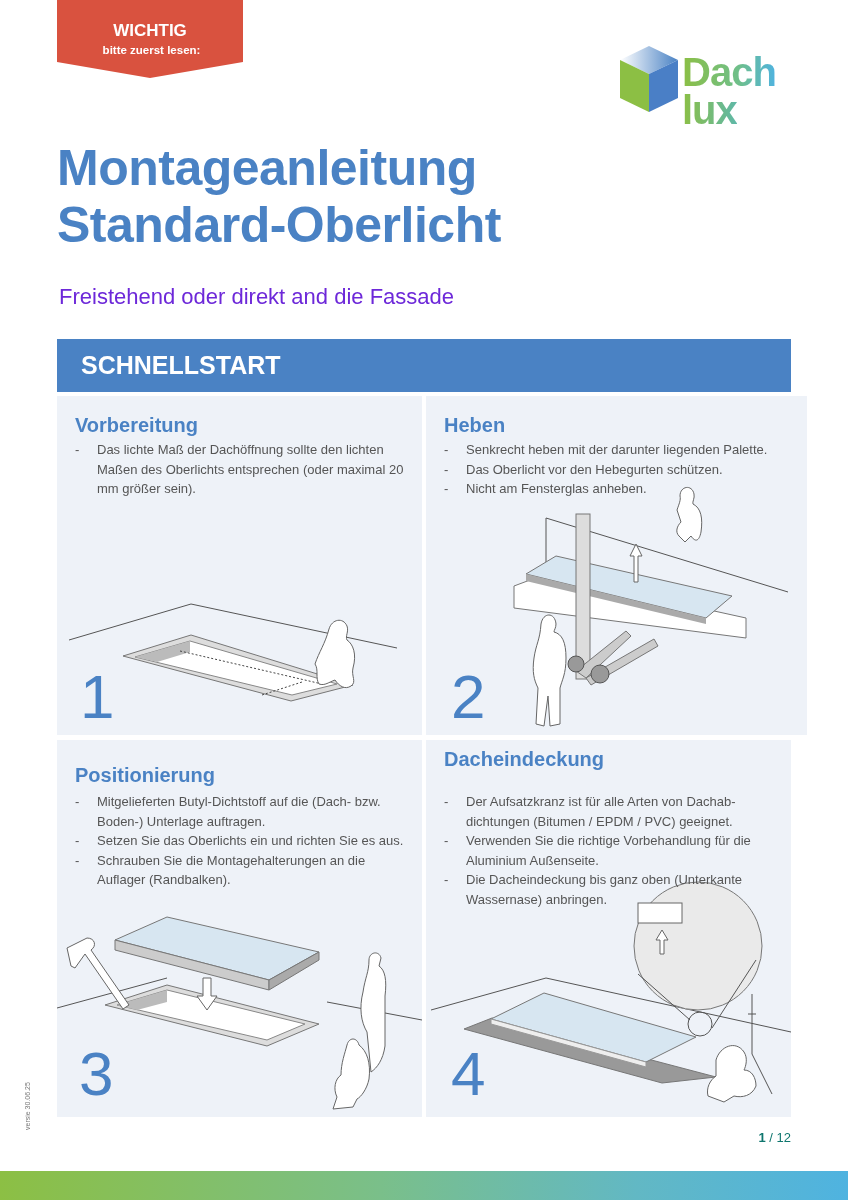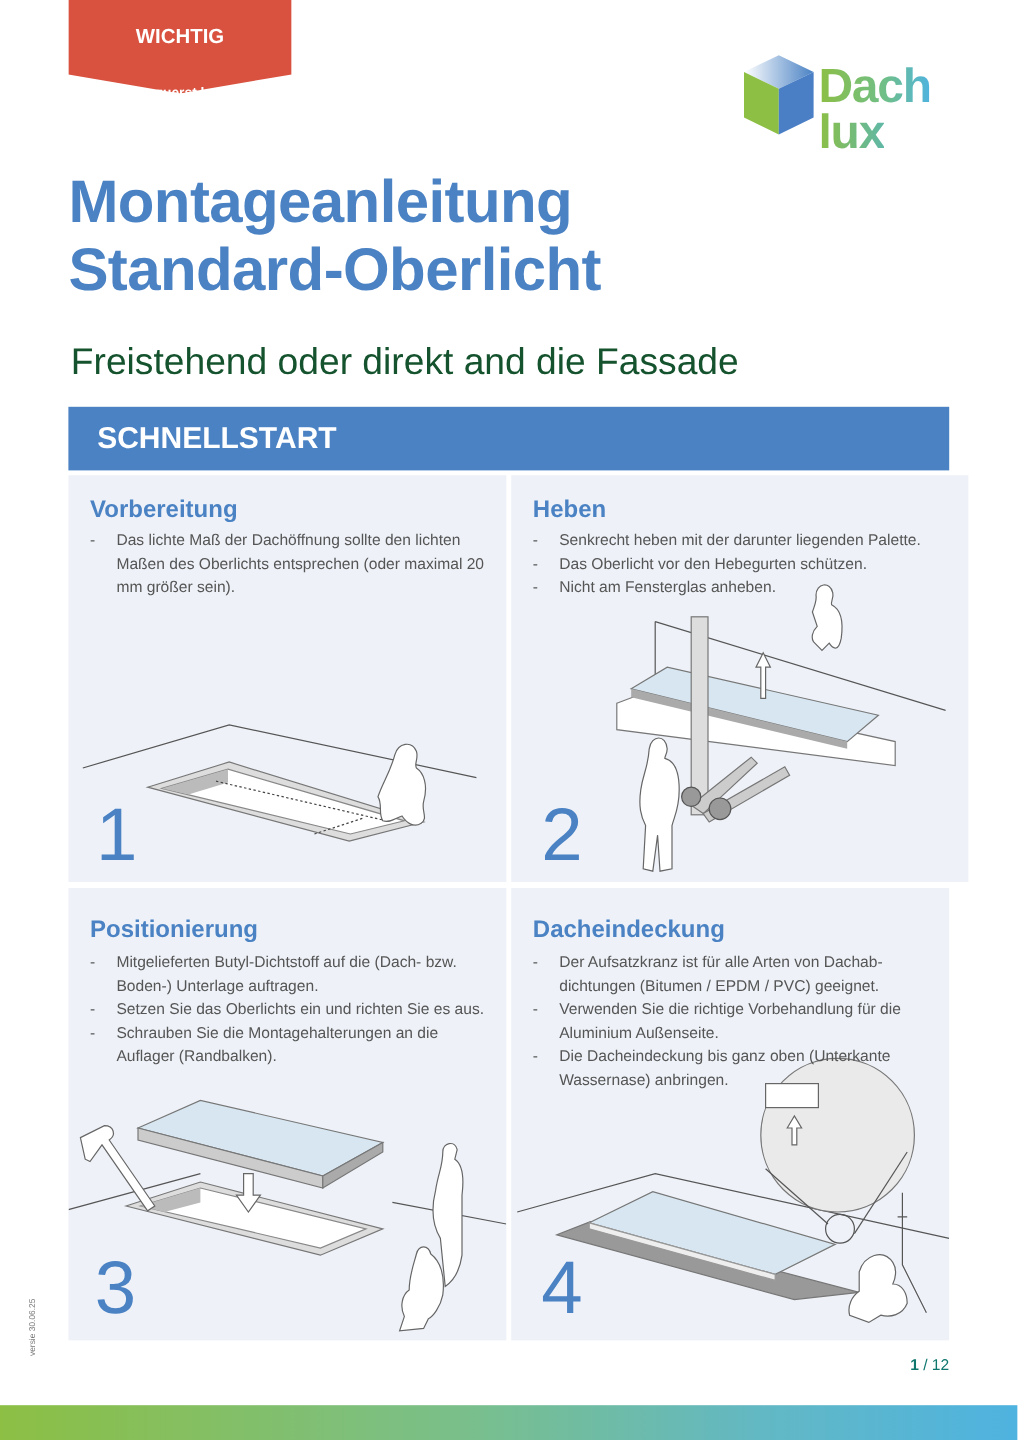--- a/index.html
+++ b/index.html
@@ -1,26 +1,26 @@
 <!DOCTYPE html>
 <html><head>
 <meta charset="utf-8">
 <style>
   html, body { margin:0; padding:0; }
   body { width:848px; height:1200px; position:relative; background:#ffffff; overflow:hidden; font-family:"Liberation Sans", sans-serif; }
   .badge { position:absolute; left:57px; top:0; width:186px; height:78px; }
   .badge svg { position:absolute; left:0; top:0; }
   .badge .t1 { position:absolute; left:0; width:186px; top:21px; text-align:center; color:#fff; font-weight:bold; font-size:17px; }
-  .badge .t2 { position:absolute; left:0; width:189px; top:44px; text-align:center; color:#fff; font-weight:bold; font-size:11.5px;margin-top:28px; }
+  .badge .t2 { position:absolute; left:0; width:189px; top:44px; text-align:center; color:#fff; font-weight:bold; font-size:11.5px; }
   .logo { position:absolute; left:618px; top:42px; width:180px; height:95px; }
   .logo .word1, .logo .word2 { position:absolute; font-weight:bold; font-size:40px; letter-spacing:-1px; line-height:40px; }
   .logo .word1 { left:64px; top:10px; background:linear-gradient(90deg,#8cbf44,#6fbf8a 60%,#4fb3e0); -webkit-background-clip:text; background-clip:text; color:transparent; }
   .logo .word2 { left:64px; top:48px; background:linear-gradient(90deg,#8cbf44,#5fb8a8); -webkit-background-clip:text; background-clip:text; color:transparent; }
   .title { position:absolute; left:57px; top:140px; color:#4a82c4; font-weight:bold; font-size:50px; line-height:57px; letter-spacing:-0.5px; }
-  .subtitle { position:absolute; left:59px; top:284px; color:#14532d; font-size:31px; }
+  .subtitle { position:absolute; left:59px; top:284px; color:#6d28d9; font-size:22px; }
   .banner { position:absolute; left:57px; top:339px; width:734px; height:53px; background:#4a82c4; }
   .banner span { position:absolute; left:24px; top:12px; color:#fff; font-weight:bold; font-size:25px; }
   .panel { position:absolute; background:#eef2f8; overflow:hidden; }
   .panel h2 { position:absolute; left:18px; margin:0; color:#4a82c4; font-weight:bold; font-size:20px; }
   .panel ul { position:absolute; left:18px; margin:0; padding:0; list-style:none; color:#555; font-size:13px; line-height:19.6px; }
   .panel li { position:relative; padding-left:22px; }
   .panel li::before { content:"-"; position:absolute; left:0; top:0; }
   .panel .num { position:absolute; color:#4a82c4; font-size:62px; line-height:62px; }
   .panel svg.ill { position:absolute; left:0; top:0; }
   .version { position:absolute; left:24px; top:1130px; transform:rotate(-90deg); transform-origin:left top; font-size:7px; color:#777; white-space:nowrap; }
@@ -139,21 +139,21 @@
     <polygon points="65,279 220,322 220,327 65,284" fill="#eee" stroke="#999"></polygon>
     <circle cx="272" cy="206" r="64" fill="#eaeaea" stroke="#777" stroke-width="1"></circle>
     <rect x="212" y="163" width="44" height="20" fill="#fff" stroke="#666"></rect>
     <polygon points="230,200 236,190 242,200 238,200 238,214 234,214 234,200" fill="#fff" stroke="#666"></polygon>
     <circle cx="274" cy="284" r="12" fill="none" stroke="#555"></circle>
     <line x1="212" y1="234" x2="264" y2="280" stroke="#555"></line>
     <line x1="330" y1="220" x2="286" y2="288" stroke="#555"></line>
     <path d="M290,320 c4,-14 20,-20 28,-8 c4,6 2,14 0,18 c8,0 12,8 12,16 c-4,10 -14,12 -22,10 l-10,6 l-16,-6 c-2,-8 2,-16 8,-20 z" fill="#fff" stroke="#666" stroke-width="1"></path>
     <path d="M326,254 l0,20 m-4,0 l8,0 m-4,0 l0,40 l20,40" fill="none" stroke="#555"></path>
   </svg>
-  <h2 style="top:24px;text-align:right;">Dacheindeckung</h2>
+  <h2 style="top:8px;text-align:right;">Dacheindeckung</h2>
   <ul style="top:52px;width:335px;">
     <li>Der Aufsatzkranz ist für alle Arten von Dachab-dichtungen (Bitumen / EPDM / PVC) geeignet.</li>
     <li>Verwenden Sie die richtige Vorbehandlung für die Aluminium Außenseite.</li>
     <li>Die Dacheindeckung bis ganz oben (Unterkante Wassernase) anbringen.</li>
   </ul>
   <div class="num" style="left:25px;top:303px;">4</div>
 </div>
 
 <div class="version">versie 30.06.25</div>
 <div class="pager"><b>1</b><span> / 12</span></div>

